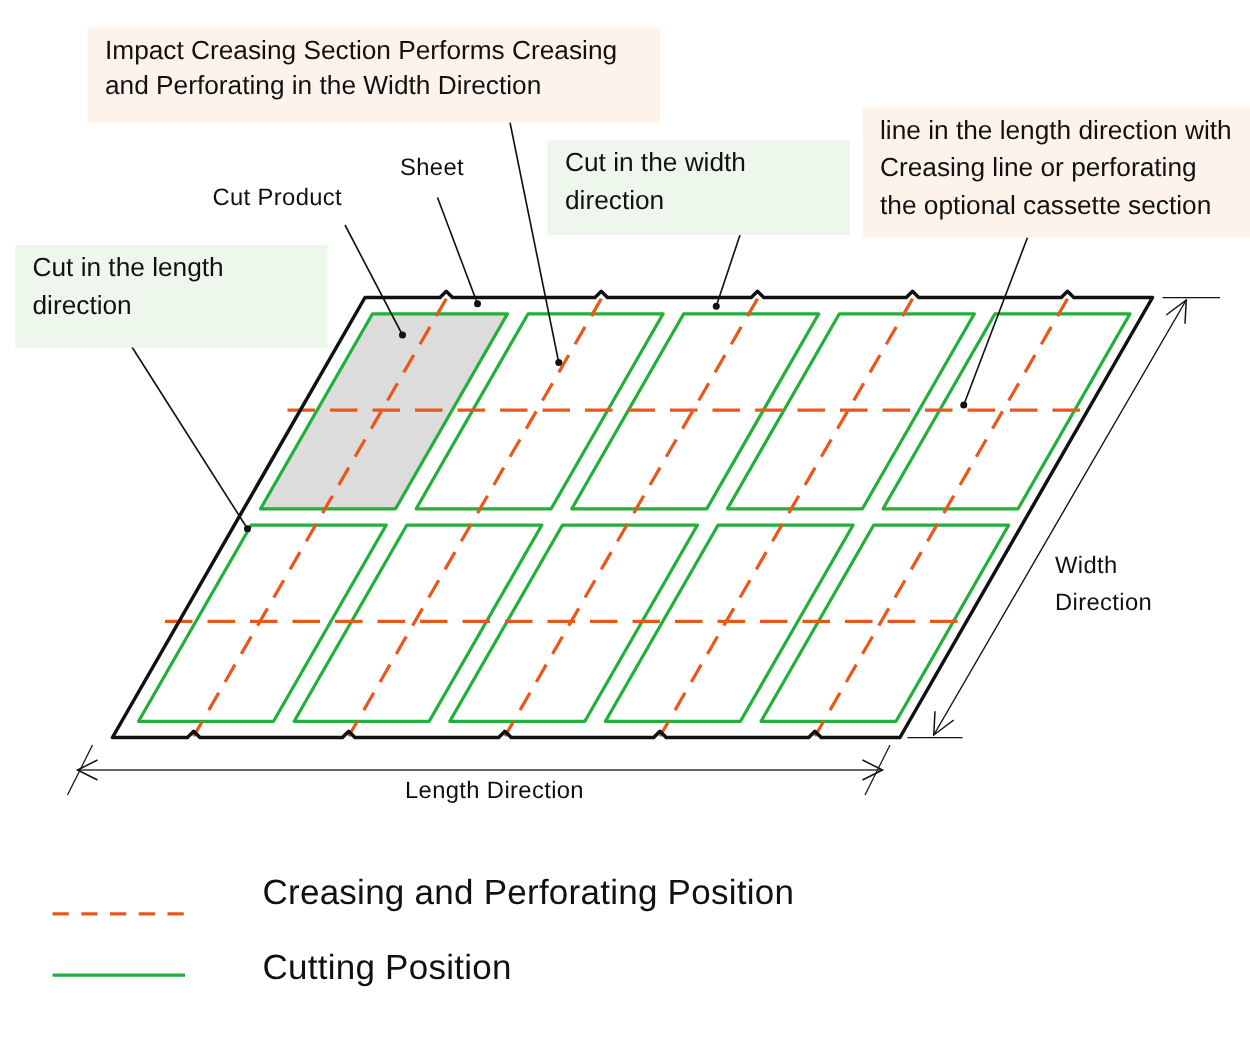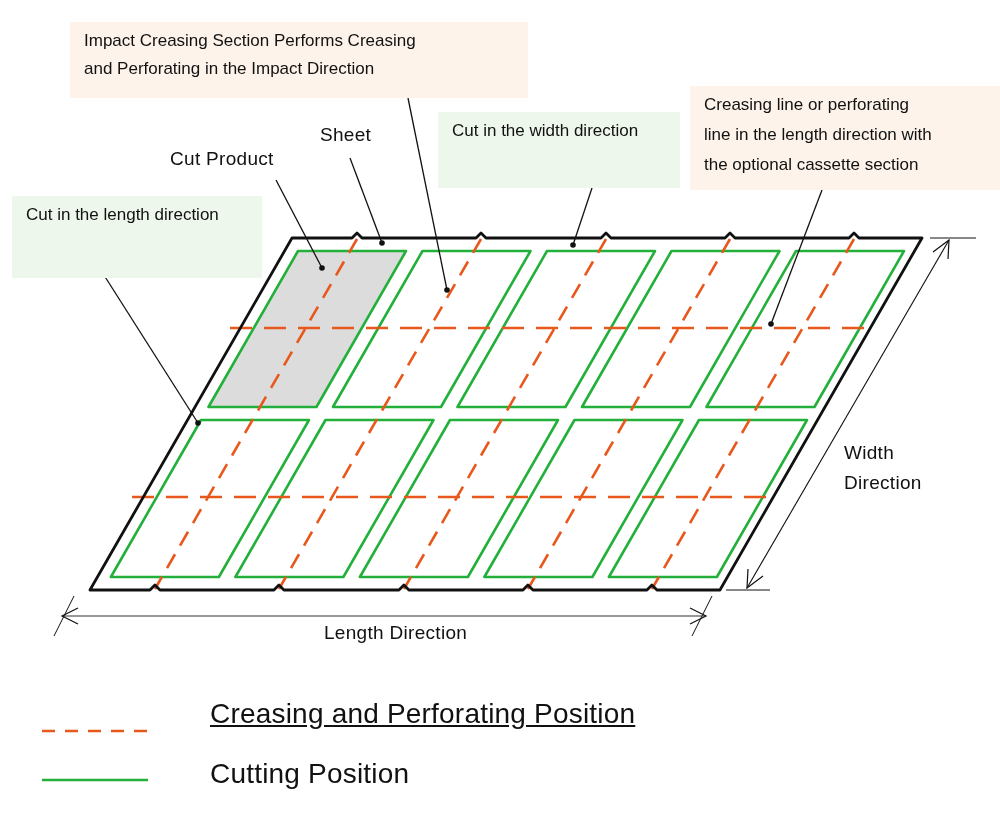--- a/index.html
+++ b/index.html
@@ -1,18 +1,18 @@
 <!DOCTYPE html>
 <html><head>
 <meta charset="utf-8">
 <style>
   html, body { margin: 0; padding: 0; background: #ffffff; }
   body { width: 1000px; height: 838px; position: relative; overflow: hidden;
          font-family: "Liberation Sans", sans-serif; color: #111; }
-  .callout { position: absolute; font-size: 17px; line-height: 30px; padding: 4px 14px 6px 14px; box-sizing: border-box; }
+  .callout { position: absolute; font-size: 21px; line-height: 30px; padding: 4px 14px 6px 14px; box-sizing: border-box; }
   .callout.peach { background: #fdf3ea; }
   .callout.mint { background: #eef7ec; }
   .label { position: absolute; font-size: 19px; letter-spacing: 0.3px; }
   .legend-label { position: absolute; font-size: 28px; letter-spacing: 0.2px; }
   svg { position: absolute; left: 0; top: 0; }
 </style>
 </head>
 <body>
 
 <svg id="diagram" width="1000" height="838" viewBox="0 0 1000 838">
@@ -70,39 +70,39 @@
       <polyline points="748,569 747,588 763,576" fill="none" stroke="#111" stroke-width="1.2"></polyline>
     </g>
   <g id="g-legend">
       <line x1="42" y1="731" x2="148" y2="731" stroke="#e8581c" stroke-width="2.6" stroke-dasharray="13 10"></line>
       <line x1="42" y1="780" x2="148" y2="780" stroke="#22b03a" stroke-width="2.6"></line>
     </g>
 </svg>
 
 <div class="callout peach" style="left:70px; top:22px; width:458px; height:76px;">
   <div>Impact Creasing Section Performs Creasing</div>
-  <div style="margin-top:-2px;">and Perforating in the Impact Direction</div>
+  <div style="margin-top:-2px;">and Perforating in the Width Direction</div>
 </div>
 
 <div class="callout peach" style="left:690px; top:86px; width:310px; height:104px;">
+  <div>line in the length direction with</div>
   <div>Creasing line or perforating</div>
-  <div>line in the length direction with</div>
   <div>the optional cassette section</div>
 </div>
 
 <div class="callout mint" style="left:438px; top:112px; width:242px; height:76px;">
   <div>Cut in the width direction</div>
 </div>
 
 <div class="callout mint" style="left:12px; top:196px; width:250px; height:82px;">
   <div>Cut in the length direction</div>
 </div>
 
 <div class="label" style="left:320px; top:124px;">Sheet</div>
 <div class="label" style="left:170px; top:148px;">Cut Product</div>
 <div class="label" style="left:844px; top:438px; line-height:30px;">
   <div>Width</div>
   <div>Direction</div>
 </div>
 <div class="label" style="left:324px; top:622px;">Length Direction</div>
 
-<div class="legend-label" style="left:210px; top:698px;text-decoration:underline;">Creasing and Perforating Position</div>
+<div class="legend-label" style="left:210px; top:698px;">Creasing and Perforating Position</div>
 <div class="legend-label" style="left:210px; top:758px;">Cutting Position</div>
 
 </body></html>

